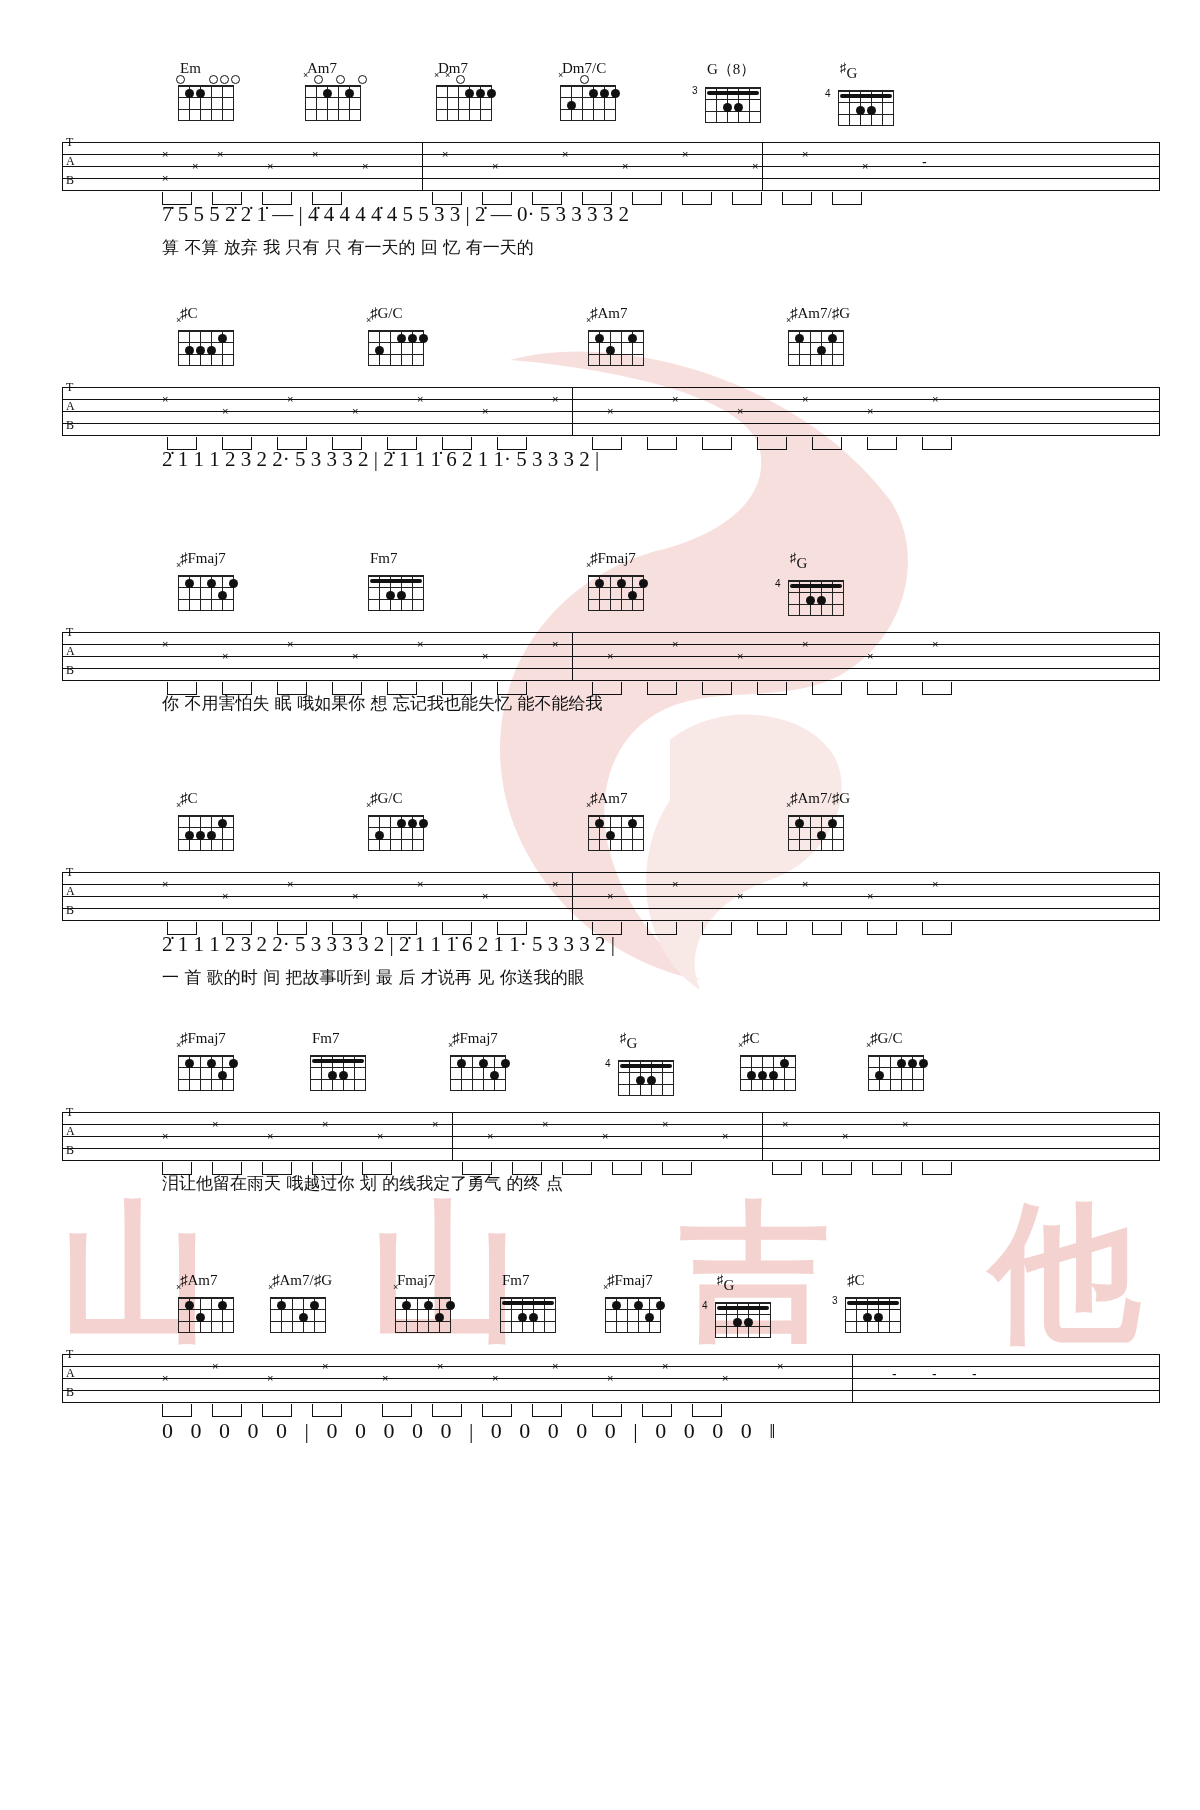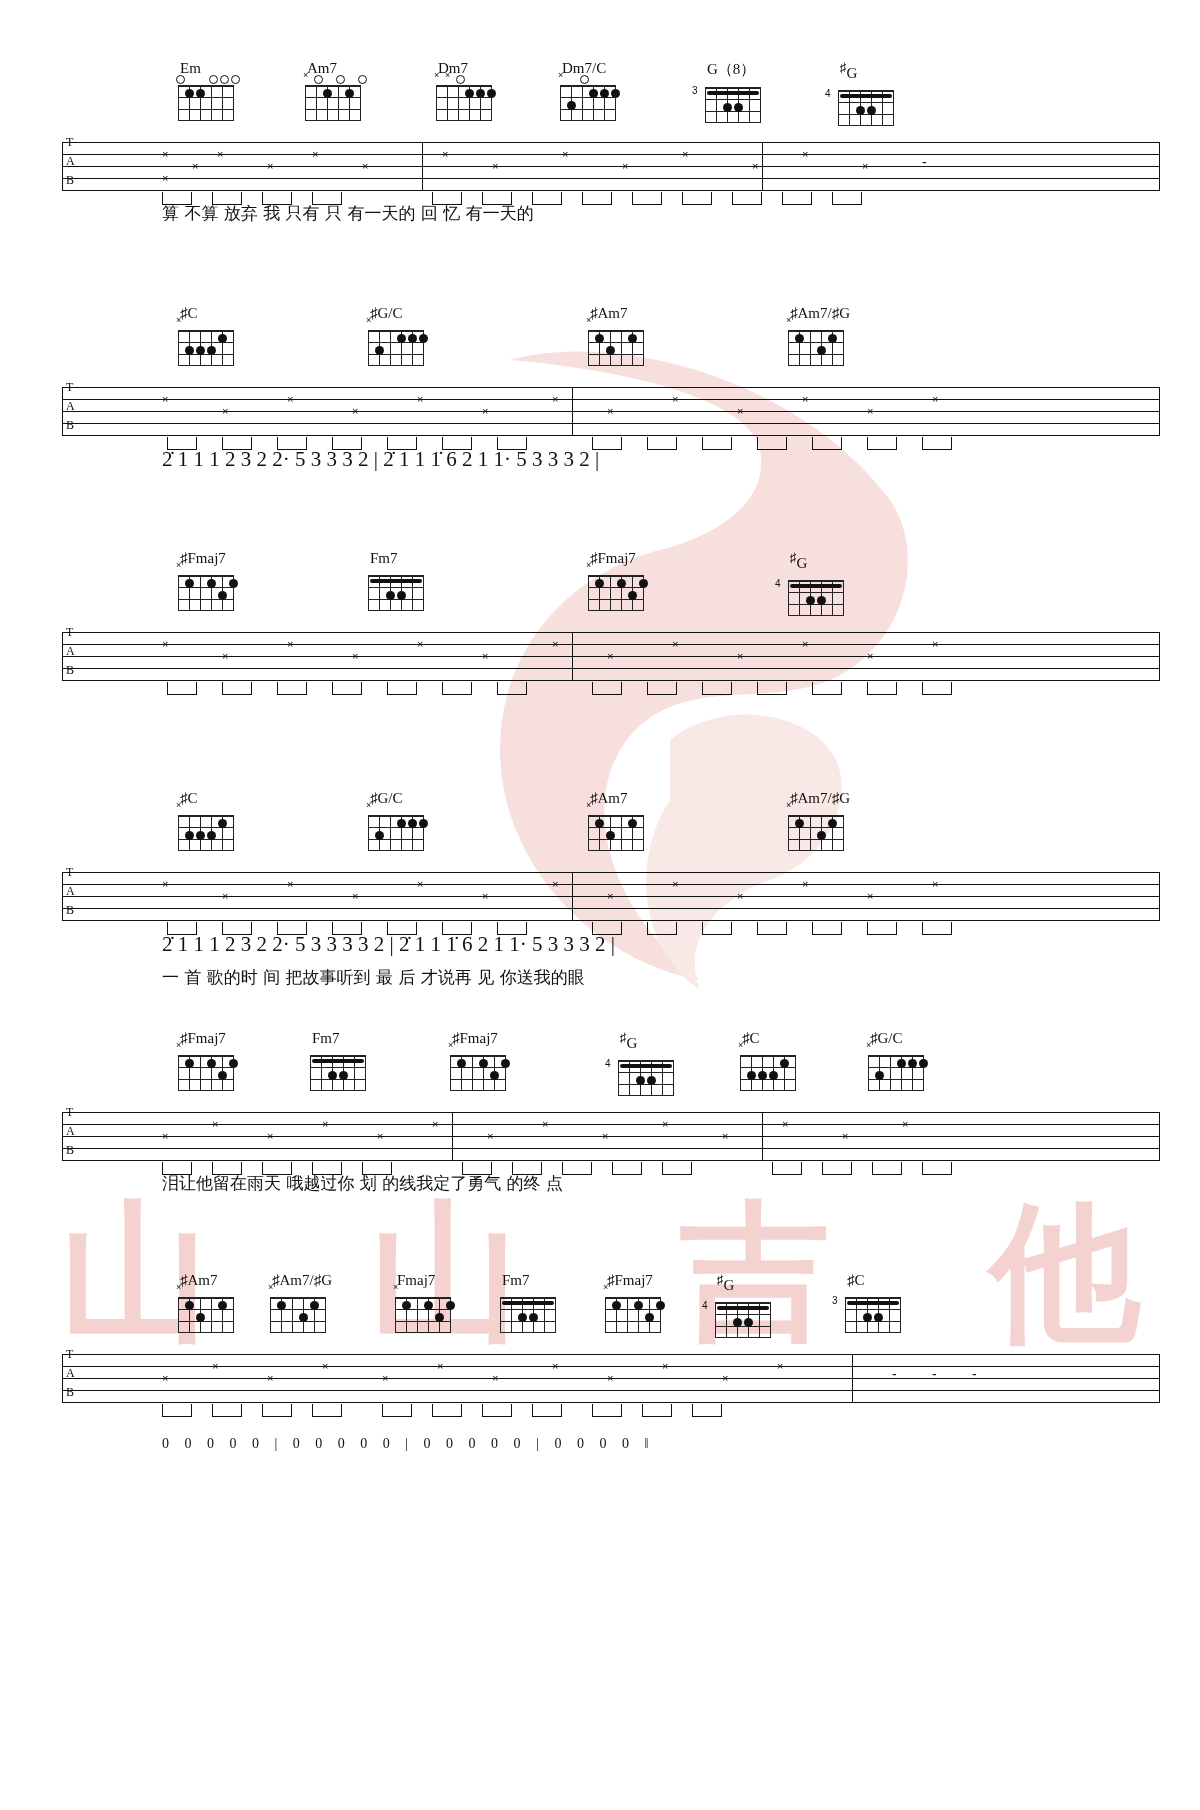--- a/index.html
+++ b/index.html
@@ -224,20 +224,23 @@
         <div class="strum" style="left:420px;top:60px"></div>
         <div class="strum" style="left:470px;top:60px"></div>
         <div class="strum" style="left:520px;top:60px"></div>
         <div class="strum" style="left:570px;top:60px"></div>
         <div class="strum" style="left:620px;top:60px"></div>
         <div class="strum" style="left:670px;top:60px"></div>
         <div class="strum" style="left:720px;top:60px"></div>
         <div class="strum" style="left:770px;top:60px"></div>
       </div>
 
+      <div class="numline">
+        <div class="num" style="left:100px;top:0">7̇ 5 5 5 2̇ 2̇ 1̇   —   | 4̇ 4 4 4    4̇ 4 5 5 3 3 | 2̇   —   0· 5 3 3 3 3 2</div>
+      </div>
       <div class="lyrline">
         <div class="lyr" style="left:100px;top:0">算 不算 放弃      我 只有     只 有一天的 回 忆          有一天的</div>
       </div>
     </div>
 
     <div class="system" style="position:absolute;left:0;top:305px;width:1200px;">
       <div class="chordrow">
         <div class="chord" style="left:178px">
           <div class="cname">♯C</div>
           <div class="grid">
@@ -451,20 +454,23 @@
         <div class="strum" style="left:435px;top:60px"></div>
         <div class="strum" style="left:530px;top:60px"></div>
         <div class="strum" style="left:585px;top:60px"></div>
         <div class="strum" style="left:640px;top:60px"></div>
         <div class="strum" style="left:695px;top:60px"></div>
         <div class="strum" style="left:750px;top:60px"></div>
         <div class="strum" style="left:805px;top:60px"></div>
         <div class="strum" style="left:860px;top:60px"></div>
       </div>
 
+      <div class="lyrline">
+        <div class="lyr" style="left:100px;top:0">你 不用害怕失 眠  哦如果你  想 忘记我也能失忆  能不能给我</div>
+      </div>
     </div>
 
     <div class="system" style="position:absolute;left:0;top:790px;width:1200px;">
       <div class="chordrow">
         <div class="chord" style="left:178px">
           <div class="cname">♯C</div>
           <div class="grid">
             <div class="fr"></div>
             <div class="vl" style="left:11px"></div>
               <div class="vl" style="left:22px"></div>
@@ -875,18 +881,18 @@
         <div class="strum" style="left:320px;top:60px"></div>
         <div class="strum" style="left:370px;top:60px"></div>
         <div class="strum" style="left:420px;top:60px"></div>
         <div class="strum" style="left:470px;top:60px"></div>
         <div class="strum" style="left:530px;top:60px"></div>
         <div class="strum" style="left:580px;top:60px"></div>
         <div class="strum" style="left:630px;top:60px"></div>
       </div>
 
       <div class="numline" style="height:40px">
-        <div class="num" style="left:100px;top:22px;font-size:14px;letter-spacing:6px">0 0 0 0 0 | 0 0 0 0 0 | 0 0 0 0 0 | 0 0 0 0 ‖</div>
+        <div class="num" style="left:100px;top:4px;font-size:22px;letter-spacing:6px">0 0 0 0 0 | 0 0 0 0 0 | 0 0 0 0 0 | 0 0 0 0 ‖</div>
       </div>
     </div>
 
   </div>
 </div>
 
 </body></html>

